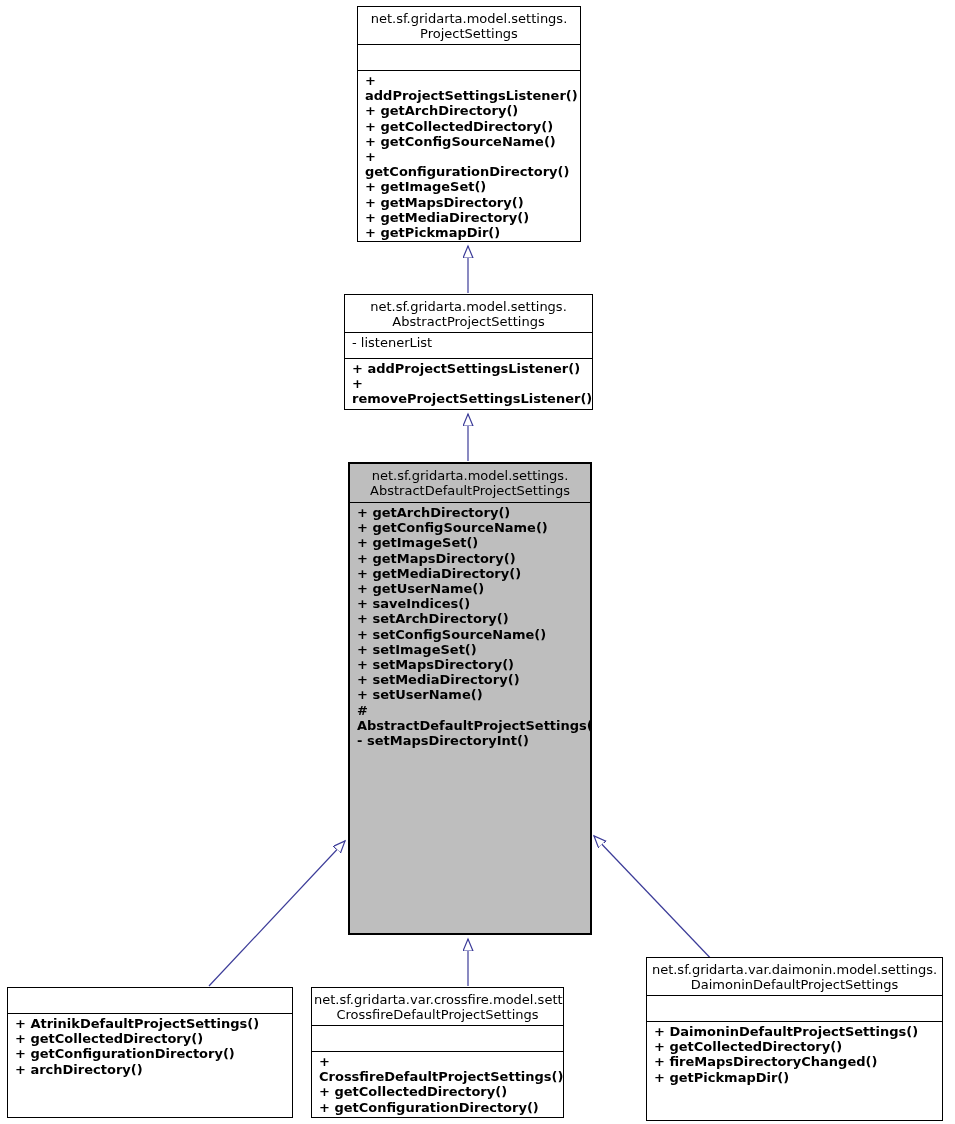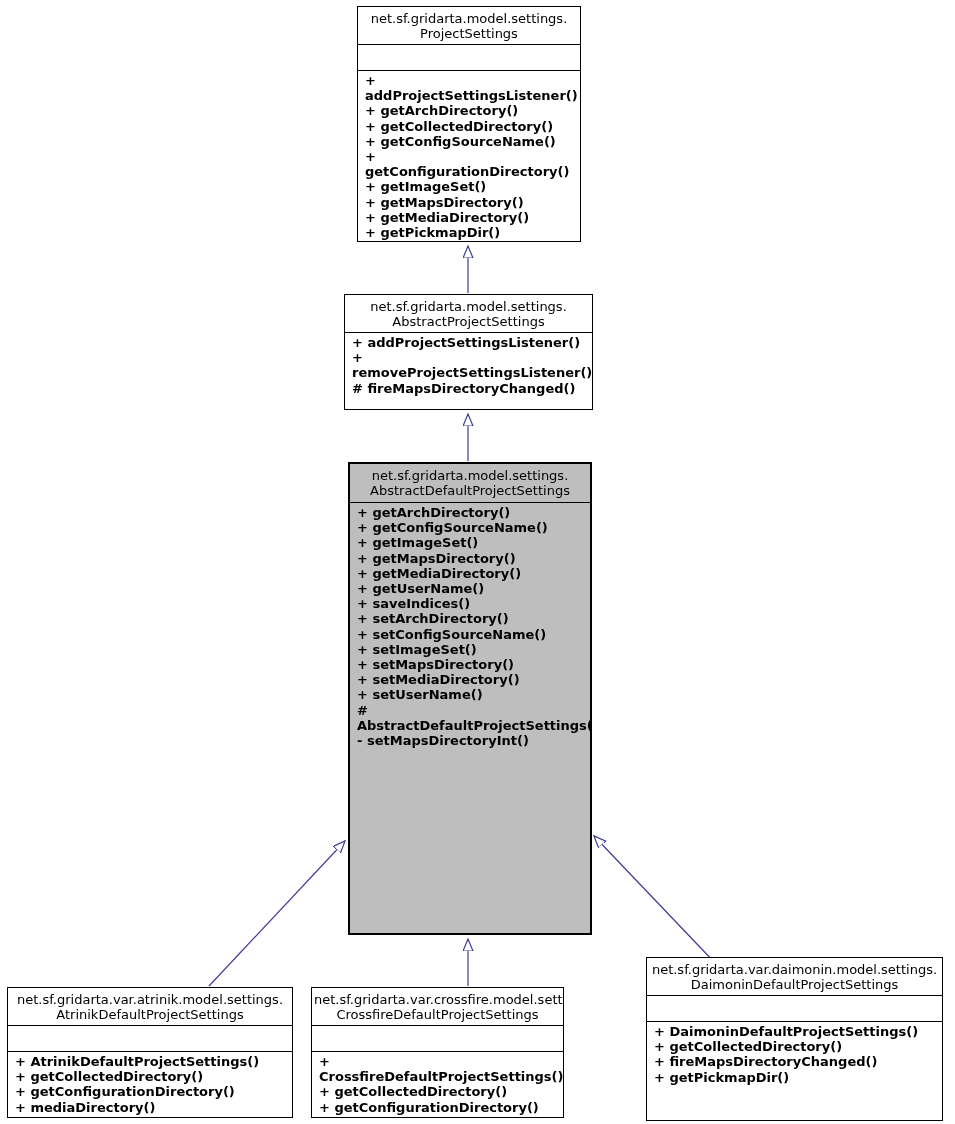--- a/index.html
+++ b/index.html
@@ -79,20 +79,21 @@
 + getMapsDirectory()
 + getMediaDirectory()
 + getPickmapDir()
 + getUserName()
 and 8 more...</div>
   </div>
 
   <div class="class-box" style="left:344px;top:294px;width:249px;height:116px">
     <div class="compartment title" style="height:38px">net.sf.gridarta.model.settings.
 AbstractProjectSettings</div>
+    <div class="compartment attrs" style="height:26px">- listenerList</div>
     <div class="compartment methods">+ addProjectSettingsListener()
 + removeProjectSettingsListener()
 # fireMapsDirectoryChanged()</div>
   </div>
 
   <div class="class-box highlight" style="left:348px;top:462px;width:244px;height:473px">
     <div class="compartment title" style="height:39px">net.sf.gridarta.model.settings.
 AbstractDefaultProjectSettings</div>
     <div class="compartment methods">+ getArchDirectory()
 + getConfigSourceName()
@@ -105,27 +106,25 @@
 + setConfigSourceName()
 + setImageSet()
 + setMapsDirectory()
 + setMediaDirectory()
 + setUserName()
 # AbstractDefaultProjectSettings()
 - setMapsDirectoryInt()</div>
   </div>
 
   <div class="class-box" style="left:7px;top:987px;width:286px;height:131px">
-    <div class="compartment title" style="height:38px">net.sf.gridarta.var.atrinik.model.settings.
-AtrinikDefaultProjectSettings</div>
     <div class="compartment attrs" style="height:26px"></div>
     <div class="compartment methods">+ AtrinikDefaultProjectSettings()
 + getCollectedDirectory()
 + getConfigurationDirectory()
-+ mediaDirectory()</div>
++ archDirectory()</div>
   </div>
 
   <div class="class-box" style="left:311px;top:987px;width:253px;height:131px">
     <div class="compartment title" style="height:38px">net.sf.gridarta.var.crossfire.model.settings.
 CrossfireDefaultProjectSettings</div>
     <div class="compartment attrs" style="height:26px"></div>
     <div class="compartment methods">+ CrossfireDefaultProjectSettings()
 + getCollectedDirectory()
 + getConfigurationDirectory()
 + listenerList()</div>

